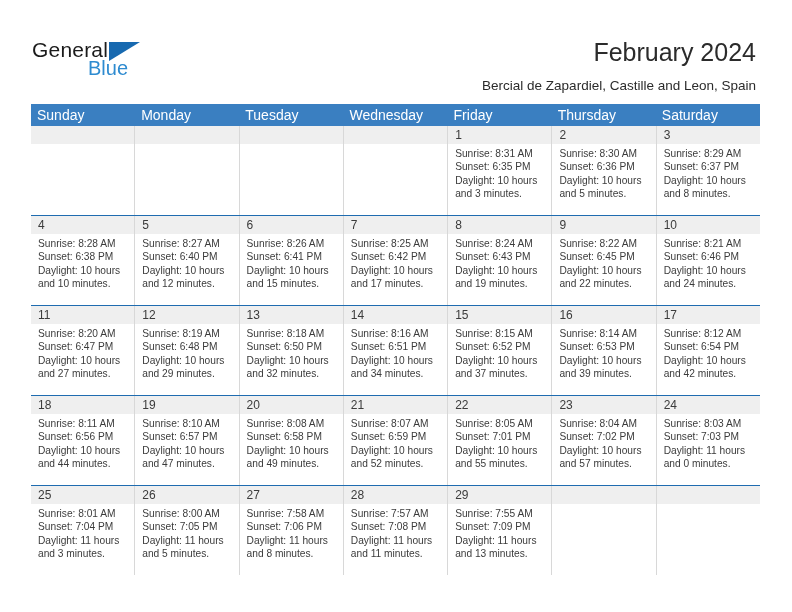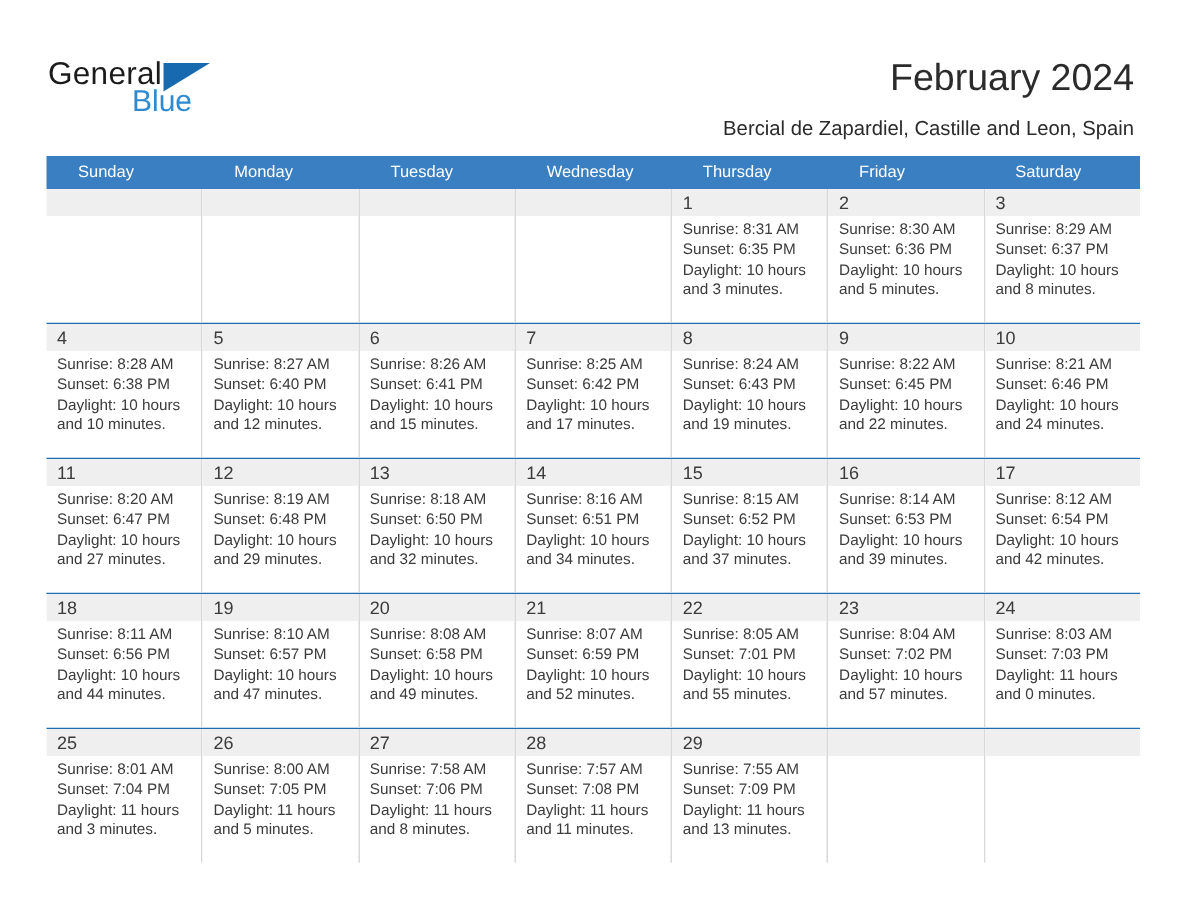--- a/index.html
+++ b/index.html
@@ -90,23 +90,23 @@
     width: 729px;
   }
   .dow-row {
     display: flex;
     background: #3a7fc1;
     height: 22px;
   }
   .dow {
     flex: 1 1 0;
     color: #ffffff;
-    font-size: 11px;
+    font-size: 14px;
     line-height: 22px;
-    padding-left: 21px;
+    padding-left: 6px;
     box-sizing: border-box;
     white-space: nowrap;
   }
   .week {
     display: flex;
     border-top: 1.6px solid #1f6cb0;
   }
   .week:first-of-type {
     border-top: none;
   }
@@ -165,22 +165,22 @@
     <div class="subtitle">Bercial de Zapardiel, Castille and Leon, Spain</div>
   </div>
 
   <div class="cal">
 
     <div class="dow-row">
       <div class="dow">Sunday</div>
       <div class="dow">Monday</div>
       <div class="dow">Tuesday</div>
       <div class="dow">Wednesday</div>
+      <div class="dow">Friday</div>
       <div class="dow">Thursday</div>
-      <div class="dow">Friday</div>
       <div class="dow">Saturday</div>
     </div>
 
     <div id="weeks-container">
         <div class="week">
           <div class="cell empty">
             <div class="daynum"></div>
           </div>
           <div class="cell empty">
             <div class="daynum"></div>

